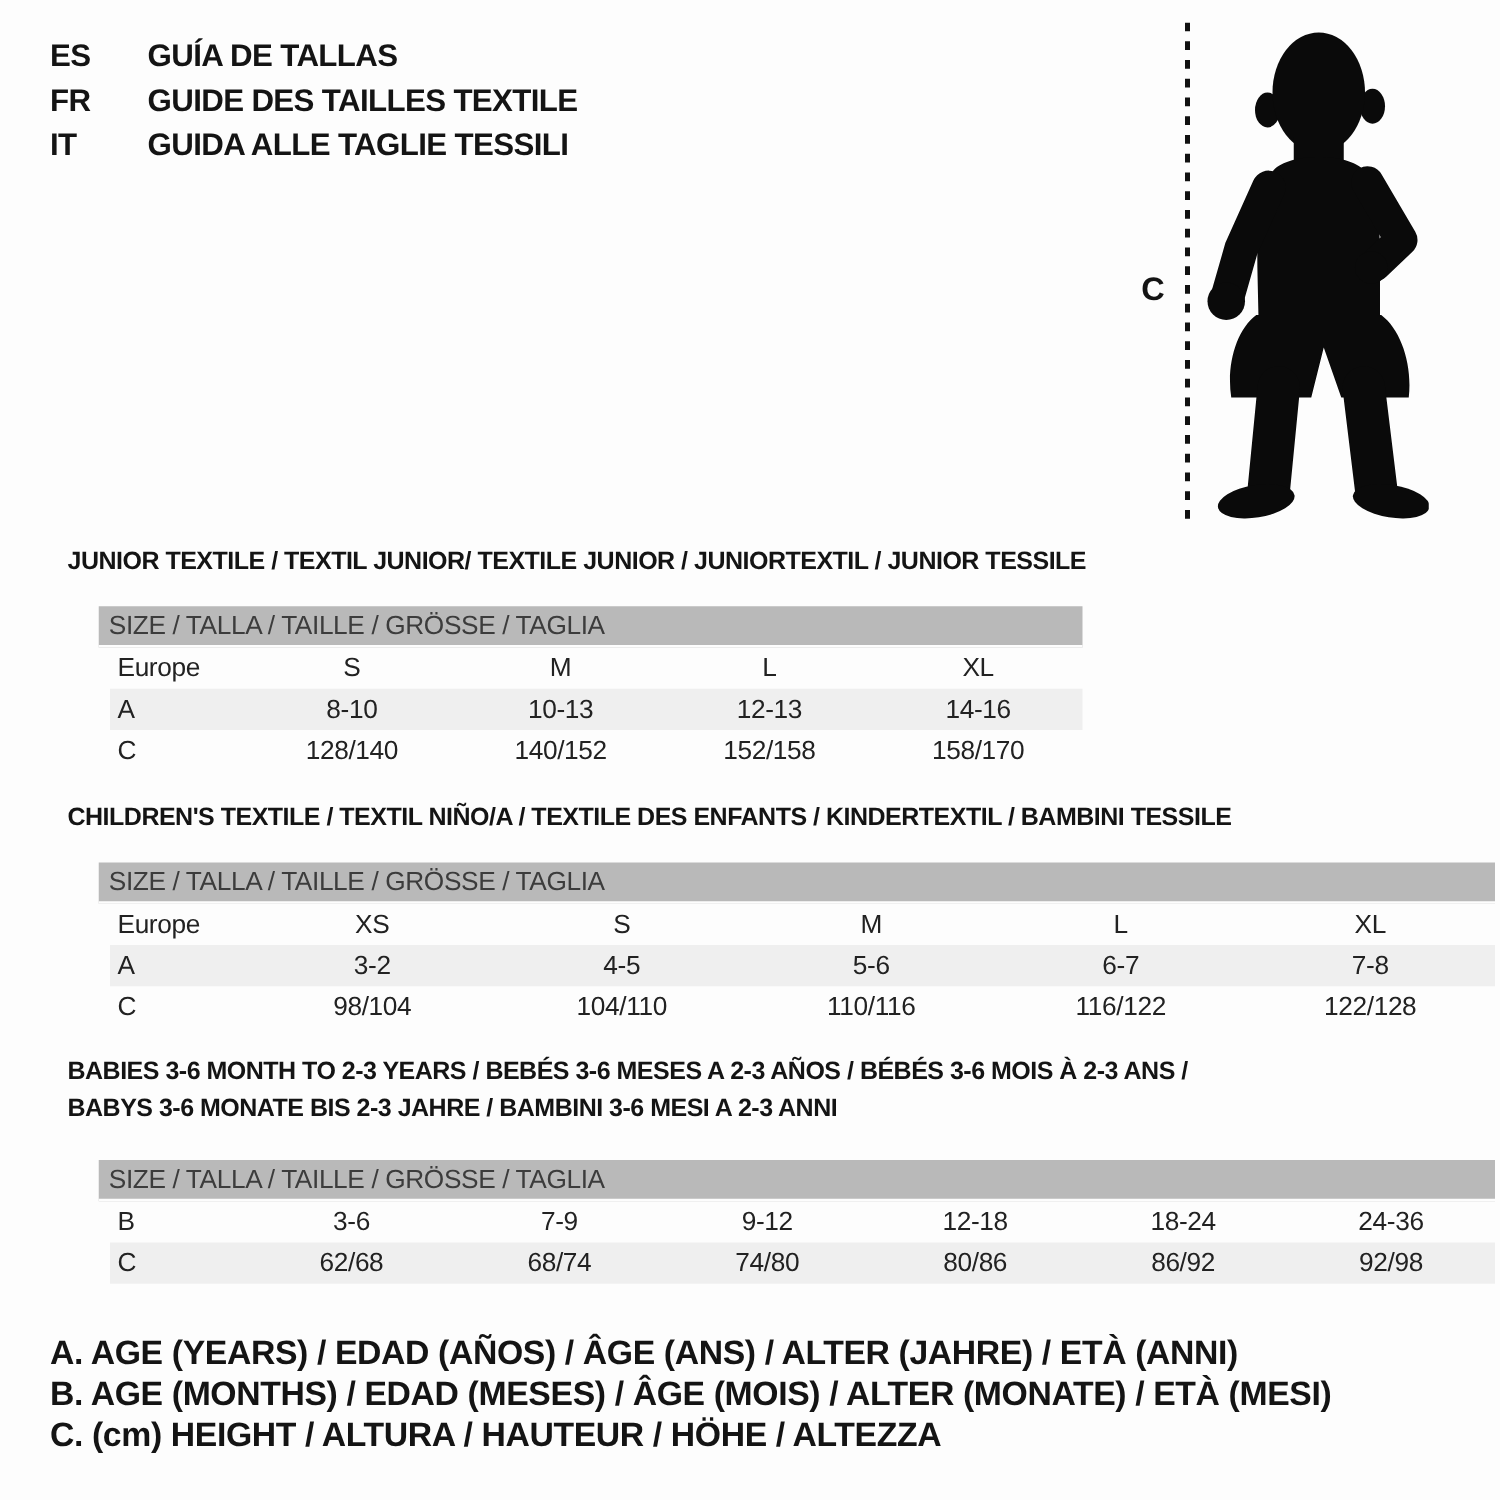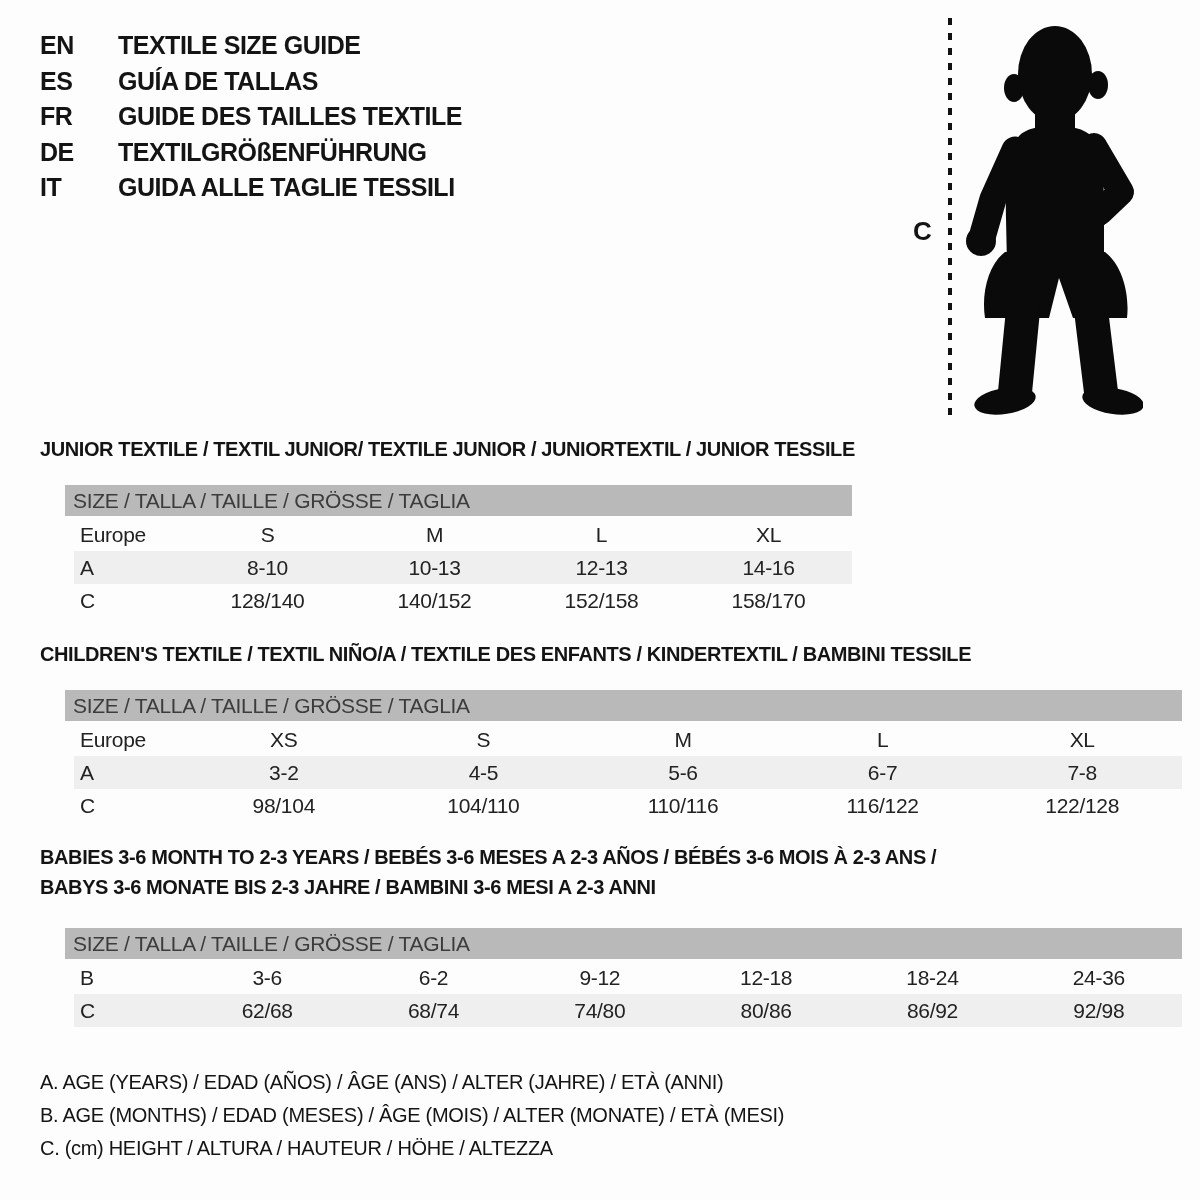--- a/index.html
+++ b/index.html
@@ -21,68 +21,60 @@
   .lang-row{display:flex;height:35.5px;align-items:center;}
   .lang-code{width:78px;font-weight:700;font-size:25px;letter-spacing:-0.5px;}
   .lang-label{font-weight:700;font-size:25px;letter-spacing:-0.5px;white-space:nowrap;}
 
   
   .dash-line{position:absolute;left:946px;top:18px;width:8px;height:398px;}
   .c-label{position:absolute;left:913px;top:216px;font-size:26px;font-weight:700;}
   .baby-svg{position:absolute;left:963px;top:14px;width:180px;height:406px;}
 
   
-  .section{position:absolute;left:35px;}
+  .section{position:absolute;left:49px;}
   .sec-0{top:434px;width:817px;}
   .sec-1{top:639px;width:1147px;}
   .sec-2{top:842px;width:1147px;}
   .section-title{
     font-size:20px;font-weight:700;line-height:30px;letter-spacing:-0.4px;
     margin:0 0 21px 5px;white-space:nowrap;
   }
   .sec-2 .section-title{white-space:normal;max-width:935px;margin-bottom:26px;}
   .size-bar{
     height:31px;background:var(--bar-bg);color:var(--bar-text);
     font-size:21px;letter-spacing:-0.3px;display:flex;align-items:center;
     padding-left:8px;border-bottom:2px solid var(--page);box-sizing:content-box;margin-left:30px;
   }
   .trow{display:flex;height:33px;align-items:center;font-size:21px;letter-spacing:-0.3px;color:#222;margin-left:39px;}
   .trow.shaded{background:var(--shade);}
   .trow .rlabel{width:110px;padding-left:6px;box-sizing:border-box;}
   .trow .cell{flex:1;text-align:center;}
 
   
   .notes{position:absolute;left:40px;top:1066px;}
-  .note{font-size:20px;font-weight:400;height:33px;line-height:33px;letter-spacing:-0.3px;white-space:nowrap;}
+  .note{font-size:27px;font-weight:700;height:33px;line-height:33px;letter-spacing:-0.3px;white-space:nowrap;}
 </style>
 </head>
 <body>
 
 <div class="page">
 
   <div class="lang-header">
-  <div class="lang-row">
-    <span class="lang-code">EN</span>
-    <span class="lang-label">TEXTILE SIZE GUIDE</span>
-  </div>
 
   <div class="lang-row">
     <span class="lang-code">ES</span>
     <span class="lang-label">GUÍA DE TALLAS</span>
   </div>
 
   <div class="lang-row">
     <span class="lang-code">FR</span>
     <span class="lang-label">GUIDE DES TAILLES TEXTILE</span>
   </div>
 
-  <div class="lang-row">
-    <span class="lang-code">DE</span>
-    <span class="lang-label">TEXTILGRÖßENFÜHRUNG</span>
-  </div>
 
   <div class="lang-row">
     <span class="lang-code">IT</span>
     <span class="lang-label">GUIDA ALLE TAGLIE TESSILI</span>
   </div>
 </div>
 
   <svg class="dash-line" viewBox="0 0 8 398" preserveAspectRatio="none">
     <line x1="4" y1="0" x2="4" y2="398" stroke="#111" stroke-width="4" stroke-dasharray="7 8"></line>
   </svg>
@@ -181,21 +173,21 @@
 </div>
   </div>
 
   <div class="section sec-2">
     <div class="section-title">BABIES 3-6 MONTH TO 2-3 YEARS / BEBÉS 3-6 MESES A 2-3 AÑOS / BÉBÉS 3-6 MOIS À 2-3 ANS / BABYS 3-6 MONATE BIS 2-3 JAHRE / BAMBINI 3-6 MESI A 2-3 ANNI</div>
     <div class="size-bar">SIZE / TALLA / TAILLE / GRÖSSE / TAGLIA</div>
     <div class="tbody">
   <div class="trow">
     <div class="rlabel">B</div>
   <div class="cell">3-6</div>
-            <div class="cell">6-2</div>
+            <div class="cell">7-9</div>
             <div class="cell">9-12</div>
             <div class="cell">12-18</div>
             <div class="cell">18-24</div>
             <div class="cell">24-36</div>
           </div>
 
   <div class="trow shaded">
     <div class="rlabel">C</div>
   <div class="cell">62/68</div>
             <div class="cell">68/74</div>

